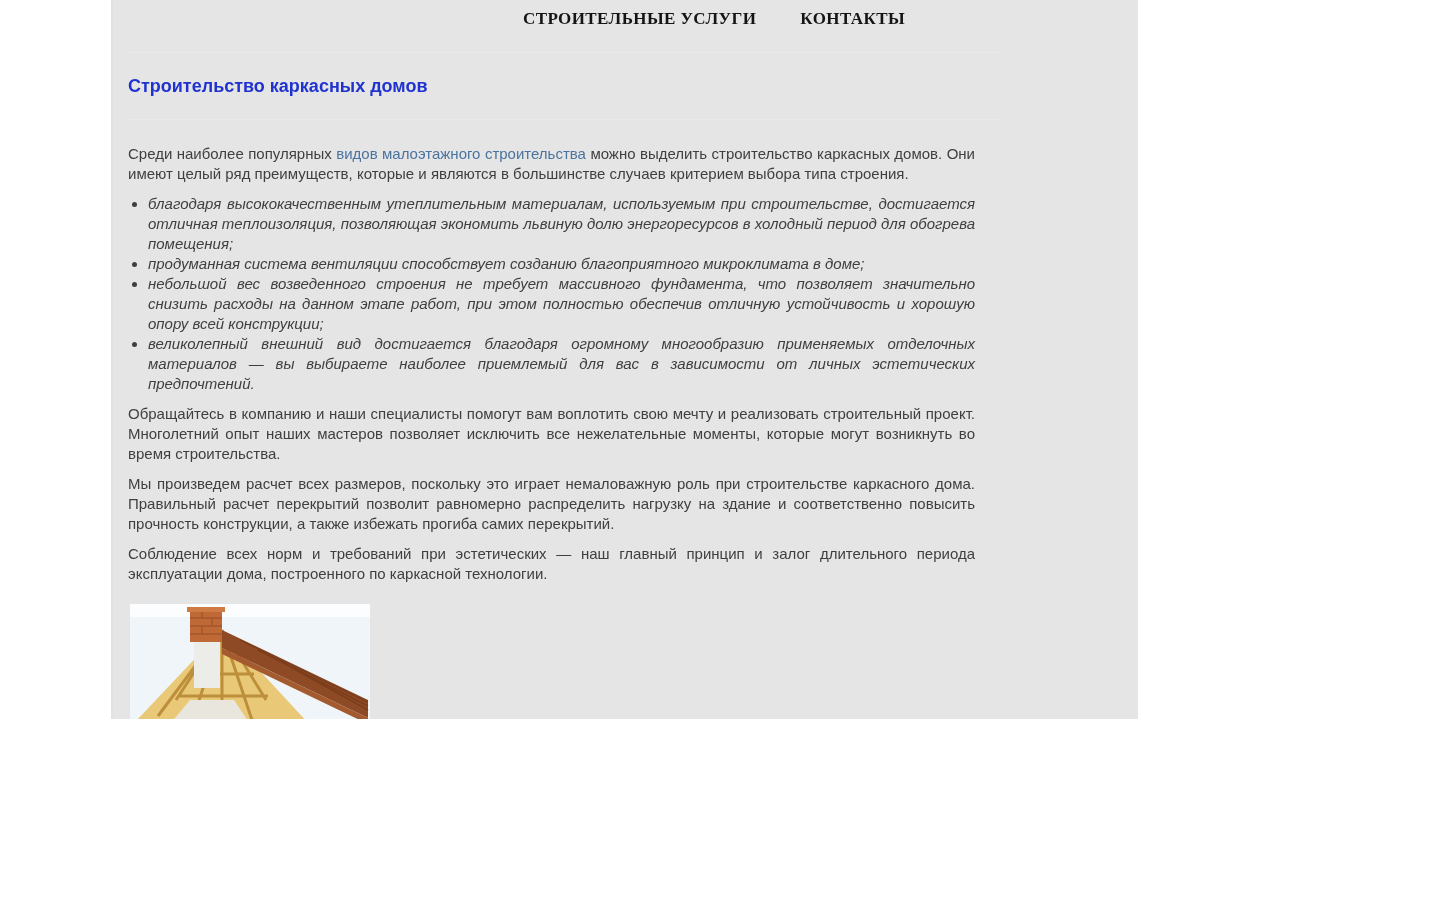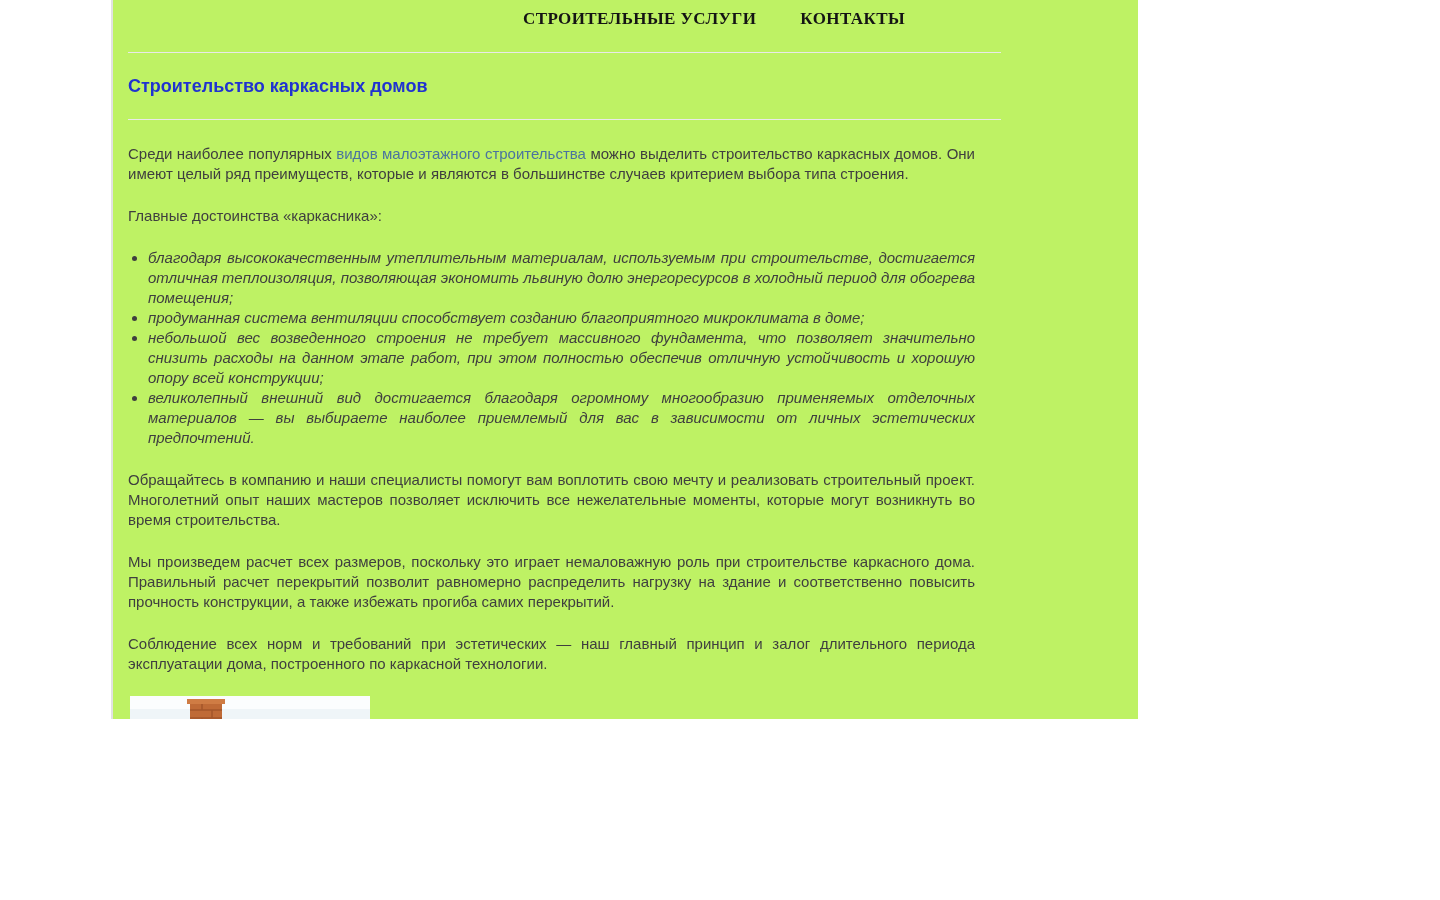--- a/index.html
+++ b/index.html
@@ -12,21 +12,21 @@
     width: 1440px;
     height: 900px;
     overflow: hidden;
   }
   .page {
     position: relative;
     margin-left: 111px;
     width: 1010px;
     height: 719px;
     overflow: hidden;
-    background: #bef264;
+    background: #e5e5e5;
     border-left: 2px solid var(--edge, #e2e2e2);
     padding-left: 15px;
     box-sizing: content-box;
   }
   
   .topnav {
     width: 873px;
     height: 53px;
     border-bottom: 1px solid var(--rule, #e9e9e9);
     box-sizing: border-box;
@@ -59,21 +59,21 @@
   }
   .rule {
     width: 873px;
     height: 0;
     border-top: 1px solid var(--rule, #e9e9e9);
     margin-top: 23px;
   }
   
   .article p {
     width: 847px;
-    margin: 22px 0;
+    margin: 10px 0;
     font-size: 15px;
     line-height: 20px;
     text-align: justify;
     color: var(--text, #3f3f3f);
   }
   .article p.first {
     margin-top: 24px;
   }
   .article a.inline-link {
     color: var(--link-blue, #4a739f);
@@ -122,21 +122,20 @@
 
   <h1 class="page-title">Строительство каркасных домов</h1>
 
   <div class="rule"></div>
 
   <div class="article">
 
     <p class="first"><span>Среди наиболее популярных </span><a class="inline-link" href="#">видов малоэтажного строительства</a><span> можно выделить строительство каркасных домов. Они имеют целый ряд преимуществ, которые и являются в большинстве случаев критерием выбора типа строения.</span></p>
 
 
-    <p>Главные достоинства «каркасника»:</p>
 
     <ul>
       <li>благодаря высококачественным утеплительным материалам, используемым при строительстве, достигается отличная теплоизоляция, позволяющая экономить львиную долю энергоресурсов в холодный период для обогрева помещения;</li>
       <li>продуманная система вентиляции способствует созданию благоприятного микроклимата в доме;</li>
       <li>небольшой вес возведенного строения не требует массивного фундамента, что позволяет значительно снизить расходы на данном этапе работ, при этом полностью обеспечив отличную устойчивость и хорошую опору всей конструкции;</li>
       <li>великолепный внешний вид достигается благодаря огромному многообразию применяемых отделочных материалов — вы выбираете наиболее приемлемый для вас в зависимости от личных эстетических предпочтений.</li>
     </ul>
 
     <p>Обращайтесь в компанию и наши специалисты помогут вам воплотить свою мечту и реализовать строительный проект. Многолетний опыт наших мастеров позволяет исключить все нежелательные моменты, которые могут возникнуть во время строительства.</p>
 

